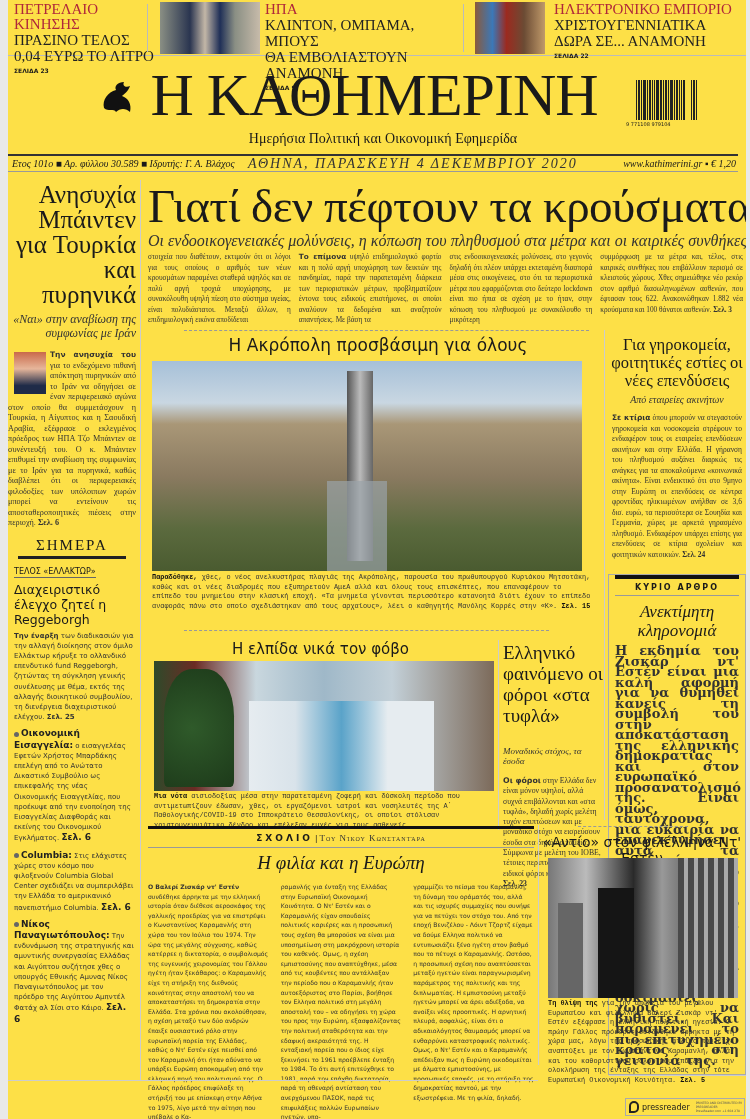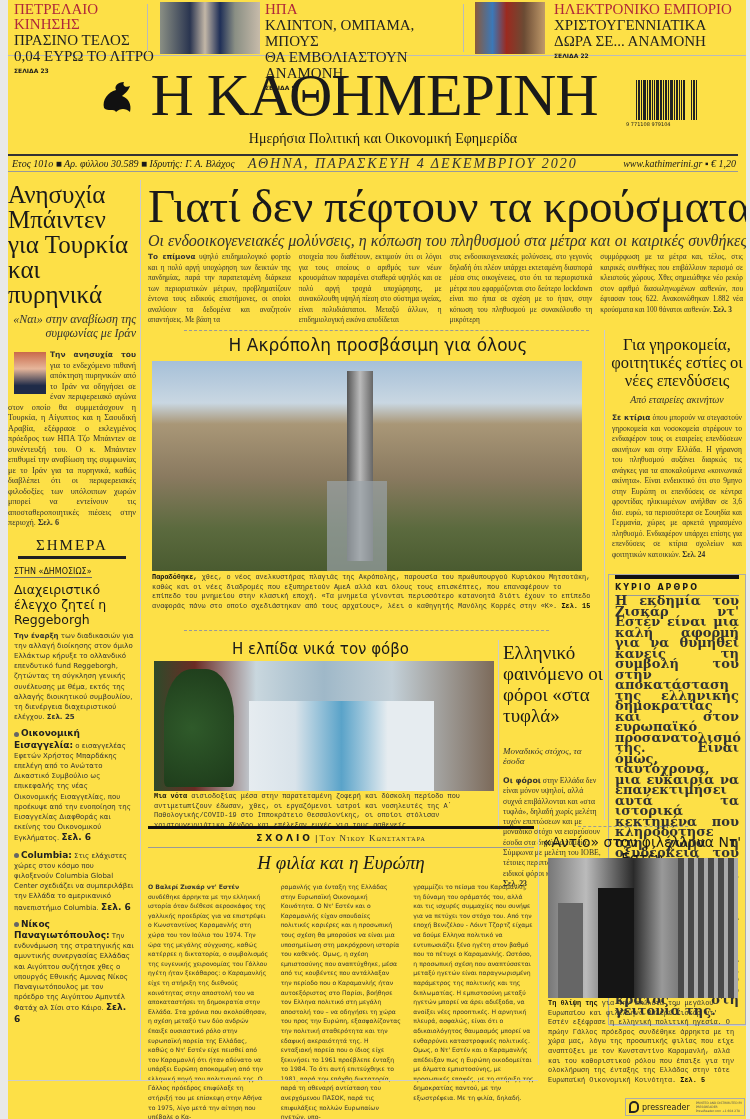--- a/index.html
+++ b/index.html
@@ -19,21 +19,21 @@
 .tagline{position:absolute;left:100px;top:131px;width:550px;text-align:center;font-family:"Liberation Serif",serif;font-size:14px}
 .barcode{position:absolute;left:628px;top:80px;width:80px;height:40px;display:flex;gap:1px;align-items:flex-start}
 .barcode i{display:block;background:#222;height:40px}
 .barnum{position:absolute;left:618px;top:121px;font-size:5px;font-family:"DejaVu Sans",sans-serif}
 .infobar{position:absolute;left:0;top:154px;width:730px;height:18px;border-top:2px solid #333;border-bottom:1px solid #999;font-family:"Liberation Serif",serif;font-style:italic;font-size:10px;line-height:15px}
 .infobar .l{position:absolute;left:4px}
 .infobar .c{position:absolute;left:240px;letter-spacing:2px;font-size:14px;color:#333}
 .infobar .r{position:absolute;right:2px}
 
 .lcol{position:absolute;left:0;top:180px;width:128px}
-.lead-left-h{font-family:"Liberation Serif",serif;font-size:25px;line-height:25px;text-align:left;padding-top:2px}
+.lead-left-h{font-family:"Liberation Serif",serif;font-size:25px;line-height:25px;text-align:right;padding-top:2px}
 .lead-left-sub{font-family:"Liberation Serif",serif;font-style:italic;font-size:12px;line-height:14px;text-align:right;margin-top:5px;color:#333}
 .body-s{font-family:"Liberation Serif",serif;font-size:8.2px;line-height:10.5px;text-align:justify;color:#333}
 .body-sans{font-family:"DejaVu Sans",sans-serif;font-size:7px;line-height:10.2px;color:#333}
 .lcol-vrule{position:absolute;left:132px;top:180px;width:1px;height:900px;background:#ccc}
 .biden{float:left;width:32px;height:42px;margin:2px 4px 2px 6px;background:linear-gradient(180deg,#c9694a 0%,#e6b69b 40%,#1f2b48 80%)}
 .simera{margin-top:8px;text-align:center;font-family:"Liberation Serif",serif;font-size:15px;letter-spacing:2px;border-bottom:3px solid #222;padding-bottom:2px;margin-left:10px;margin-right:10px}
 .kicker-s{font-family:"DejaVu Sans",sans-serif;font-size:8px;margin-top:8px;border-bottom:1px solid #666;padding-bottom:1px;display:inline-block}
 .brief-h{font-family:"DejaVu Sans",sans-serif;font-size:12.5px;line-height:15px;margin-top:4px}
 .brief{margin-top:6px}
 .brief b{font-size:9px;color:#222}
@@ -48,21 +48,21 @@
 .acro-h{position:absolute;left:140px;top:335px;width:460px;text-align:center;font-family:"DejaVu Sans",sans-serif;font-size:17px}
 .acro-photo{position:absolute;left:144px;top:361px;width:430px;height:210px;overflow:hidden;background:linear-gradient(180deg,#a6c0d8 0%,#c9d7e2 20%,#a99777 30%,#8a7a60 55%,#5b6a3e 80%,#4a5b30 100%)}
 .cap-sans{font-family:Liberation Mono, monospace;font-size:6.9px;line-height:9.6px;color:#333}
 .cap-sans b{color:#111}
 
 .rrule{position:absolute;left:596px;top:330px;width:1px;height:490px;background:#ccc}
 .rcol{position:absolute;left:600px;top:332px;width:138px}
 .r-h{font-family:"Liberation Serif",serif;font-size:16.5px;line-height:18px;text-align:center;margin-top:4px}
 .r-sub{font-family:"Liberation Serif",serif;font-style:italic;font-size:10px;text-align:center;margin-top:4px;color:#333}
 .kyrio{border:1px solid #aaa;margin-top:14px;box-shadow:1px 1px 0 #ccc}
-.kyrio-top{border-top:4px solid #111;font-family:"DejaVu Sans",sans-serif;font-weight:bold;font-size:8px;letter-spacing:2px;padding:4px 0 3px;border-bottom:1px solid #999;margin:0 6px}
+.kyrio-top{border-top:4px solid #111;text-align:center;font-family:"DejaVu Sans",sans-serif;font-weight:bold;font-size:8px;letter-spacing:2px;padding:4px 0 3px;border-bottom:1px solid #999;margin:0 6px}
 .kyrio-h{font-family:"Liberation Serif",serif;font-style:italic;font-size:17px;line-height:19px;text-align:center;margin:6px 0}
 .kyrio-b{font-family:"DejaVu Serif",serif;font-weight:bold;font-size:13px;line-height:10.5px;padding:0 6px 8px;color:#333;text-align:justify}
 
 .hope-h{position:absolute;left:140px;top:640px;width:345px;text-align:center;font-family:"DejaVu Sans",sans-serif;font-size:15px}
 .hope-photo{position:absolute;left:146px;top:661px;width:340px;height:130px;background:linear-gradient(90deg,#2e4a2a 0%,#6b2b24 12%,#c9d7de 30%,#9fb8c8 50%,#c3d0d8 70%,#7c6a5a 100%)}
 .hope-cap{position:absolute;left:146px;top:792px;width:340px}
 .hrule{position:absolute;left:490px;top:640px;width:1px;height:190px;background:#ccc}
 .taxes{position:absolute;left:495px;top:642px;width:100px}
 .tax-h{font-family:"Liberation Serif",serif;font-size:19px;line-height:21px}
 .tax-sub{font-family:"Liberation Serif",serif;font-style:italic;font-size:9px;margin-top:20px;color:#333}
@@ -157,41 +157,41 @@
       <div class="lead-left-sub">«Ναι» στην αναβίωση της συμφωνίας με Ιράν</div>
       <div class="body-s" style="margin-top:10px">
         <div class="biden"></div>
         <b style="font-family:'DejaVu Sans',sans-serif;font-size:7.5px">Την ανησυχία του</b><span> για το ενδεχόμενο πιθανή απόκτηση πυρηνικών από το Ιράν να οδηγήσει σε έναν περιφερειακό αγώνα στον οποίο θα συμμετάσχουν η Τουρκία, η Αίγυπτος και η Σαουδική Αραβία, εξέφρασε ο εκλεγμένος πρόεδρος των ΗΠΑ Τζο Μπάιντεν σε συνέντευξή του. Ο κ. Μπάιντεν επιθυμεί την αναβίωση της συμφωνίας με το Ιράν για τα πυρηνικά, καθώς διαβλέπει ότι οι περιφερειακές φιλοδοξίες των υπόλοιπων χωρών μπορεί να εντείνουν τις αποσταθεροποιητικές πιέσεις στην περιοχή.</span>
         <b>Σελ. 6</b>
       </div>
     </div>
 
     <div class="simera">ΣΗΜΕΡΑ</div>
     <div style="padding:0 2px 0 6px">
-      <div class="kicker-s">ΣΤΗΝ «ΔΗΜΟΣΙΩΣ»</div>
+      <div class="kicker-s">ΤΕΛΟΣ «ΕΛΛΑΚΤΩΡ»</div>
       <div class="brief-h">Διαχειριστικό έλεγχο ζητεί η Reggeborgh</div>
       <div class="body-sans" style="margin-top:4px">
         <b>Την έναρξη</b><span> των διαδικασιών για την αλλαγή διοίκησης στον όμιλο Ελλάκτωρ κήρυξε το ολλανδικό επενδυτικό fund Reggeborgh, ζητώντας τη σύγκληση γενικής συνέλευσης με θέμα, εκτός της αλλαγής διοικητικού συμβουλίου, τη διενέργεια διαχειριστικού ελέγχου.</span>
         <b>Σελ. 25</b>
       </div>
     </div>
     <div style="padding:0 2px 0 6px">
       <div class="brief body-sans"><span class="bullet"></span><b>Οικονομική Εισαγγελία:</b><span> ο εισαγγελέας Εφετών Χρήστος Μπαρδάκης επελέγη από το Ανώτατο Δικαστικό Συμβούλιο ως επικεφαλής της νέας Οικονομικής Εισαγγελίας, που προέκυψε από την ενοποίηση της Εισαγγελίας Διαφθοράς και εκείνης του Οικονομικού Εγκλήματος.</span> <b>Σελ. 6</b></div>
       <div class="brief body-sans"><span class="bullet"></span><b>Columbia:</b><span> Στις ελάχιστες χώρες στον κόσμο που φιλοξενούν Columbia Global Center σχεδιάζει να συμπεριλάβει την Ελλάδα το αμερικανικό πανεπιστήμιο Columbia.</span> <b>Σελ. 6</b></div>
       <div class="brief body-sans"><span class="bullet"></span><b>Νίκος Παναγιωτόπουλος:</b><span> Την ενδυνάμωση της στρατηγικής και αμυντικής συνεργασίας Ελλάδας και Αιγύπτου συζήτησε χθες ο υπουργός Εθνικής Αμυνας Νίκος Παναγιωτόπουλος με τον πρόεδρο της Αιγύπτου Αμπντέλ Φατάχ αλ Σίσι στο Κάιρο.</span> <b>Σελ. 6</b></div>
 
     </div>
 
   </div>
 
   <div class="main-h">Γιατί δεν πέφτουν τα κρούσματα</div>
   <div class="main-sub">Οι ενδοοικογενειακές μολύνσεις, η κόπωση του πληθυσμού στα μέτρα και οι καιρικές συνθήκες</div>
   <div class="main-cols">
+    <div>στοιχεία που διαθέτουν, εκτιμούν ότι οι λόγοι για τους οποίους ο αριθμός των νέων κρουσμάτων παραμένει σταθερά υψηλός και σε πολύ αργή τροχιά υποχώρησης, με συνακόλουθη υψηλή πίεση στο σύστημα υγείας, είναι πολυδιάστατοι. Μεταξύ άλλων, η επιδημιολογική εικόνα αποδίδεται</div>
     <div><b style="font-family:'DejaVu Sans',sans-serif">Το επίμονα</b><span> υψηλό επιδημιολογικό φορτίο και η πολύ αργή υποχώρηση των δεικτών της πανδημίας, παρά την παρατεταμένη διάρκεια των περιοριστικών μέτρων, προβληματίζουν έντονα τους ειδικούς επιστήμονες, οι οποίοι αναλύουν τα δεδομένα και αναζητούν απαντήσεις. Με βάση τα</span></div>
-    <div>στοιχεία που διαθέτουν, εκτιμούν ότι οι λόγοι για τους οποίους ο αριθμός των νέων κρουσμάτων παραμένει σταθερά υψηλός και σε πολύ αργή τροχιά υποχώρησης, με συνακόλουθη υψηλή πίεση στο σύστημα υγείας, είναι πολυδιάστατοι. Μεταξύ άλλων, η επιδημιολογική εικόνα αποδίδεται</div>
     <div>στις ενδοοικογενειακές μολύνσεις, στο γεγονός δηλαδή ότι πλέον υπάρχει εκτεταμένη διασπορά μέσα στις οικογένειες, στο ότι τα περιοριστικά μέτρα που εφαρμόζονται στο δεύτερο lockdown είναι πιο ήπια σε σχέση με το ήταν, στην κόπωση του πληθυσμού με συνακόλουθο τη μικρότερη</div>
     <div><span>συμμόρφωση με τα μέτρα και, τέλος, στις καιρικές συνθήκες που επιβάλλουν περισμό σε κλειστούς χώρους. Χθες σημειώθηκε νέο ρεκόρ στον αριθμό διασωληνωμένων ασθενών, που έφτασαν τους 622. Ανακοινώθηκαν 1.882 νέα κρούσματα και 100 θάνατοι ασθενών.</span> <b>Σελ. 3</b></div>
   </div>
   <div class="dash" style="left:176px;top:330px;width:405px"></div>
 
   <div class="acro-h">Η Ακρόπολη προσβάσιμη για όλους</div>
   <div class="acro-photo">
     <div style="position:absolute;left:195px;top:10px;width:26px;height:190px;background:linear-gradient(90deg,#555,#bbb,#666)"></div>
     <div style="position:absolute;left:175px;top:120px;width:60px;height:90px;background:#9aa3a8;opacity:.7"></div>
   </div>
@@ -204,20 +204,21 @@
   <div class="rcol">
     <div>
       <div class="r-h">Για γηροκομεία, φοιτητικές εστίες οι νέες επενδύσεις</div>
       <div class="r-sub">Από εταιρείες ακινήτων</div>
       <div class="body-s" style="margin-top:8px;font-size:7.5px;line-height:10.5px;padding:0 4px">
         <b style="font-family:'DejaVu Sans',sans-serif">Σε κτίρια</b><span> όπου μπορούν να στεγαστούν γηροκομεία και νοσοκομεία στρέφουν το ενδιαφέρον τους οι εταιρείες επενδύσεων ακινήτων και στην Ελλάδα. Η γήρανση του πληθυσμού αυξάνει διαρκώς τις ανάγκες για τα αποκαλούμενα «κοινωνικά ακίνητα». Είναι ενδεικτικό ότι στο 9μηνο στην Ευρώπη οι επενδύσεις σε κέντρα φροντίδας ηλικιωμένων ανήλθαν σε 3,6 δισ. ευρώ, τα περισσότερα σε Σουηδία και Γερμανία, χώρες με αρκετά γηρασμένο πληθυσμό. Ενδιαφέρον υπάρχει επίσης για επενδύσεις σε κτίρια σχολείων και φοιτητικών κατοικιών.</span> <b>Σελ. 24</b>
       </div>
     </div>
     <div class="kyrio">
       <div class="kyrio-top">ΚΥΡΙΟ ΑΡΘΡΟ</div>
+      <div class="kyrio-h">Ανεκτίμητη κληρονομιά</div>
       <div class="kyrio-b">Η εκδημία του Ζισκάρ ντ' Εστέν είναι μια καλή αφορμή για να θυμηθεί κανείς τη συμβολή του στην αποκατάσταση της ελληνικής δημοκρατίας και στον ευρωπαϊκό προσανατολισμό της. Είναι όμως, ταυτόχρονα, μια ευκαιρία να επανεκτιμήσει αυτά τα ιστορικά κεκτημένα που κληροδότησε στη χώρα η οξυδέρκεια του Κωνσταντίνου Καραμανλή. Με αυτή τη θωράκιση, η Ελλάδα κατόρθωσε να διαπλεύσει δεινές δοκιμασίες χωρίς να βυθιστεί. Και παραμένει το πιο επιτυχημένο κράτος στη γειτονιά της.</div>
     </div>
   </div>
 
   <div class="hope-h">Η ελπίδα νικά τον φόβο</div>
   <div class="hope-photo">
     <div style="position:absolute;left:10px;top:8px;width:70px;height:118px;background:radial-gradient(circle at 40% 50%,#2f5a2a,#1d3a1a);border-radius:40% 40% 5% 5%"></div>
     <div style="position:absolute;left:95px;top:40px;width:185px;height:90px;background:linear-gradient(90deg,#e6ecf0,#d9e3ea,#5aa3c9,#e6ecf0,#e6ecf0)"></div>
   </div>
   <div class="cap-sans hope-cap">

